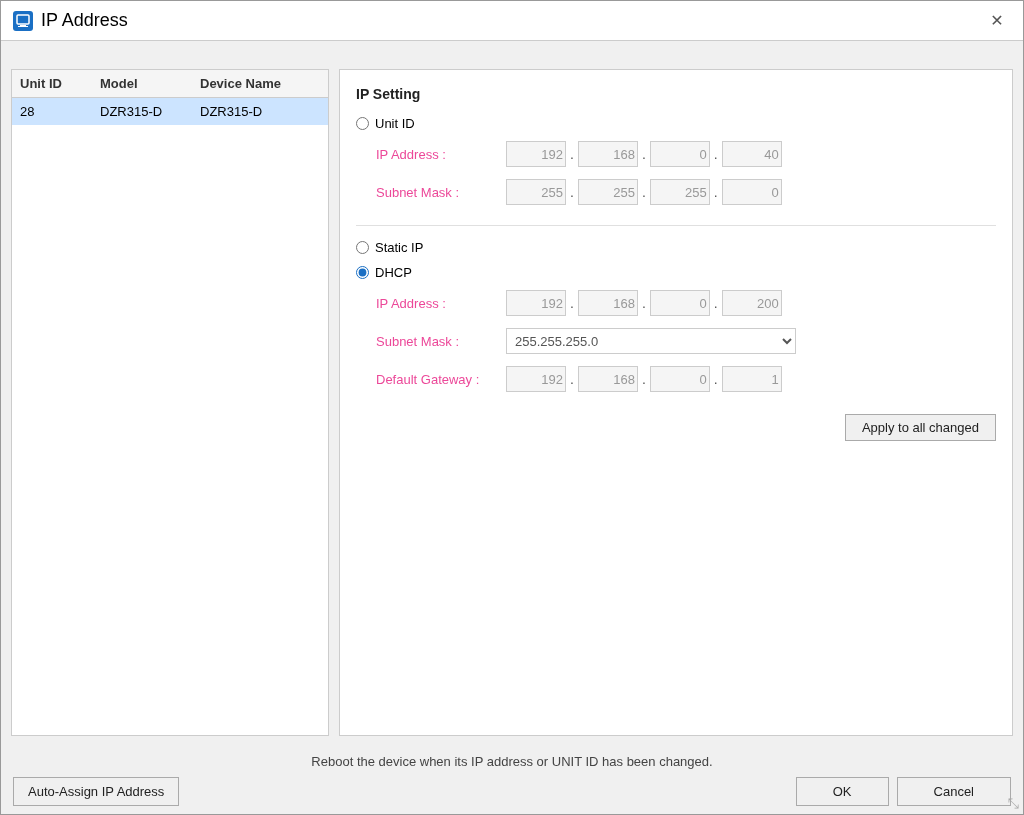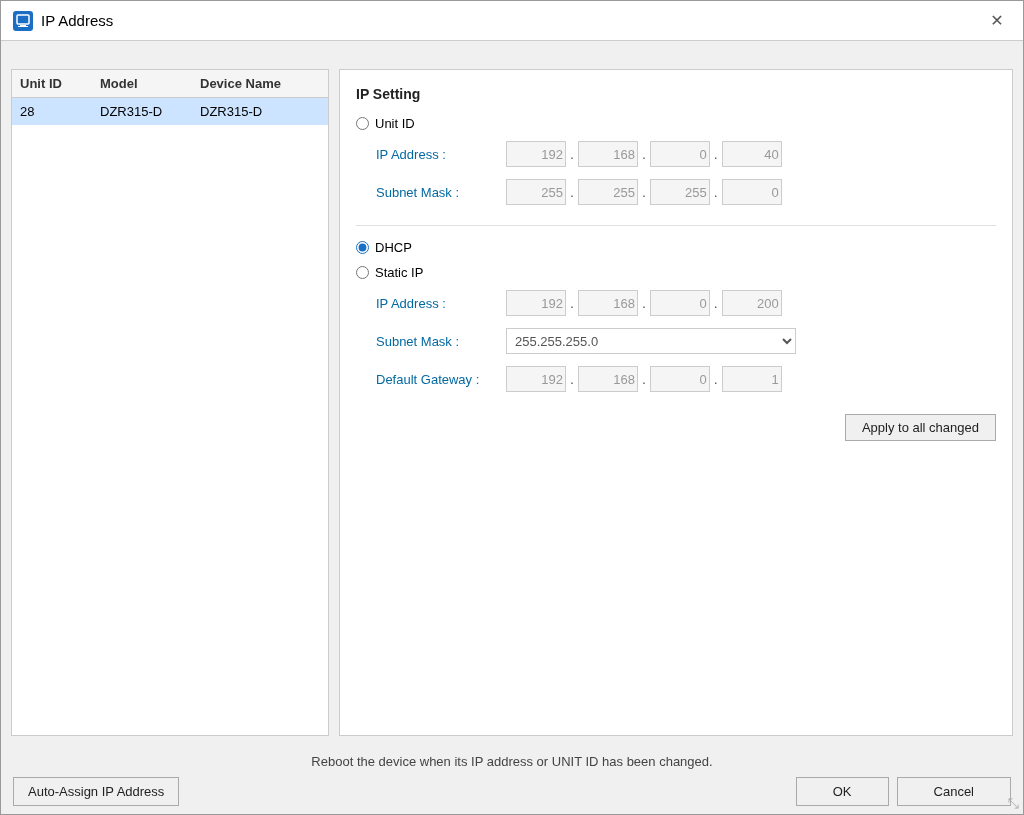--- a/index.html
+++ b/index.html
@@ -52,21 +52,21 @@
       border-radius: 3px;
       display: flex;
       align-items: center;
       justify-content: center;
       color: white;
       font-size: 11px;
       font-weight: bold;
     }
 
     .title-text {
-      font-size: 15px;
+      font-size: 18px;
       color: #000;
     }
 
     .close-btn {
       width: 28px;
       height: 28px;
       border: none;
       background: transparent;
       cursor: pointer;
       font-size: 16px;
@@ -152,21 +152,21 @@
 
     .ip-field-row {
       display: flex;
       align-items: center;
       margin-bottom: 12px;
       padding-left: 20px;
     }
 
     .field-label {
       width: 130px;
-      color: #0369a1;
+      color: #ec4899;
       font-size: 13px;
     }
 
     .ip-fields {
       display: flex;
       align-items: center;
       gap: 4px;
     }
 
     .ip-octet {
@@ -338,27 +338,27 @@
           <span class="ip-dot">.</span>
           <input type="text" class="ip-octet" value="255" disabled="" style="">
           <span class="ip-dot">.</span>
           <input type="text" class="ip-octet" value="0" disabled="" style="">
         </div>
       </div>
 
       <hr class="divider-line">
 
       <div class="radio-row">
+        <input type="radio" id="radio_static" name="ip_mode" style="">
+        <label for="radio_static">Static IP</label>
+      </div>
+
+      <div class="radio-row">
         <input type="radio" id="radio_dhcp" name="ip_mode" checked="" style="">
         <label for="radio_dhcp">DHCP</label>
-      </div>
-
-      <div class="radio-row">
-        <input type="radio" id="radio_static" name="ip_mode" style="">
-        <label for="radio_static">Static IP</label>
       </div>
 
       <div class="ip-field-row">
         <span class="field-label">IP Address :</span>
         <div class="ip-fields">
           <input type="text" class="ip-octet" value="192" disabled="" style="">
           <span class="ip-dot">.</span>
           <input type="text" class="ip-octet" value="168" disabled="" style="">
           <span class="ip-dot">.</span>
           <input type="text" class="ip-octet" value="0" disabled="" style="">

